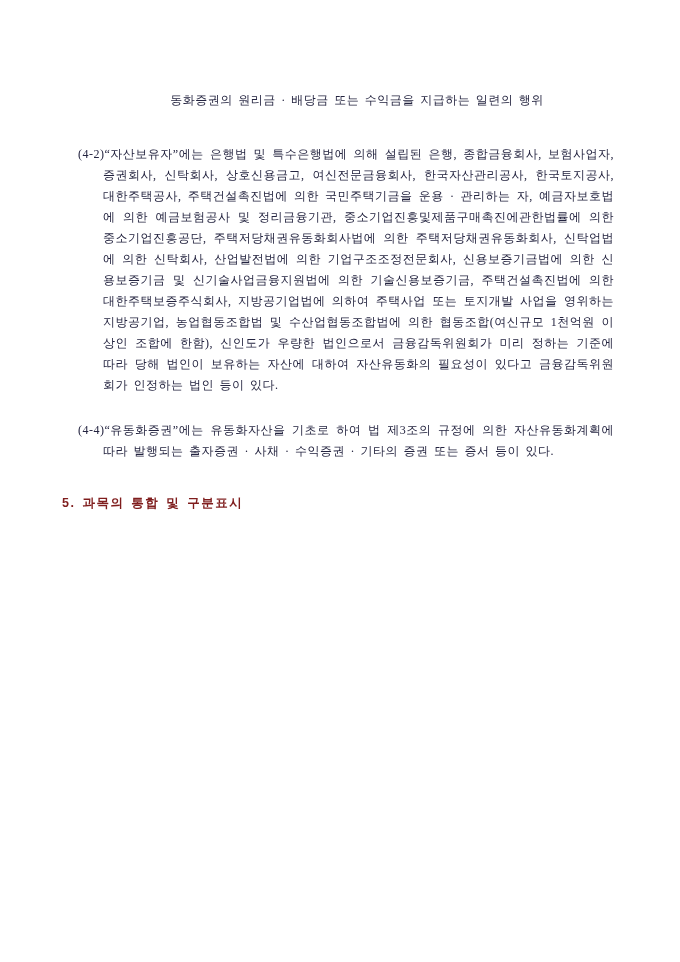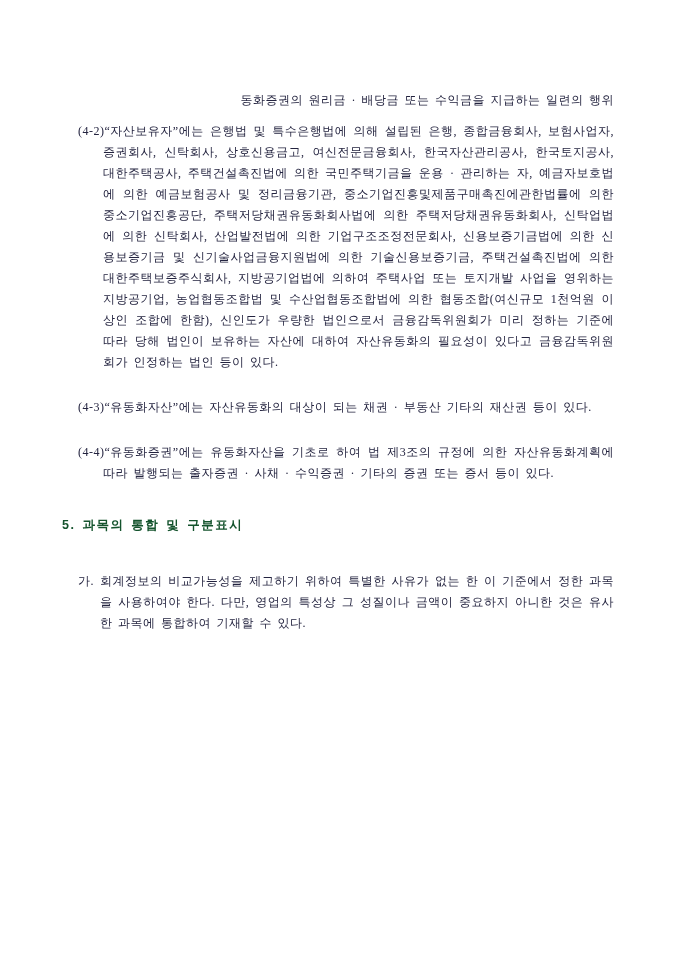--- a/index.html
+++ b/index.html
@@ -24,42 +24,42 @@
     font-size: 12px;
     line-height: 21px;
     letter-spacing: 0.5px;
     word-spacing: 2px;
     text-align: justify;
   }
 
   
   .intro {
     padding-left: 38px;
-    margin-bottom: 10px;
-    text-align: right;
+    margin-bottom: 33px;
+    text-align: center;
   }
 
   
   .clause {
     padding-left: 41px;
     text-indent: -25px;
     margin-bottom: 24px;
   }
   .clause .clause-label {
     white-space: nowrap;
   }
 
   .section-heading {
     font-family: "Liberation Sans", "DejaVu Sans", sans-serif;
     font-size: 12.5px;
     font-weight: bold;
     letter-spacing: 1.5px;
     margin: 31px 0 35px 0;
     text-align: left;
-    color: #14532d;
+    color: #7f1d1d;
   }
 
   
   .subclause {
     padding-left: 38px;
     text-indent: -22px;
     margin-bottom: 29px;
   }
   .subclause .sub-label {
     margin-right: 6px;
@@ -71,30 +71,24 @@
 
 <div class="page">
   <div class="content">
 
     <p class="intro">동화증권의 원리금 · 배당금 또는 수익금을 지급하는 일련의 행위</p>
 
     <p class="clause">
       <span class="clause-label">(4-2)</span><span>“자산보유자”에는 은행법 및 특수은행법에 의해 설립된 은행, 종합금융회사, 보험사업자, 증권회사, 신탁회사, 상호신용금고, 여신전문금융회사, 한국자산관리공사, 한국토지공사, 대한주택공사, 주택건설촉진법에 의한 국민주택기금을 운용 · 관리하는 자, 예금자보호법에 의한 예금보험공사 및 정리금융기관, 중소기업진흥및제품구매촉진에관한법률에 의한 중소기업진흥공단, 주택저당채권유동화회사법에 의한 주택저당채권유동화회사, 신탁업법에 의한 신탁회사, 산업발전법에 의한 기업구조조정전문회사, 신용보증기금법에 의한 신용보증기금 및 신기술사업금융지원법에 의한 기술신용보증기금, 주택건설촉진법에 의한 대한주택보증주식회사, 지방공기업법에 의하여 주택사업 또는 토지개발 사업을 영위하는 지방공기업, 농업협동조합법 및 수산업협동조합법에 의한 협동조합(여신규모 1천억원 이상인 조합에 한함), 신인도가 우량한 법인으로서 금융감독위원회가 미리 정하는 기준에 따라 당해 법인이 보유하는 자산에 대하여 자산유동화의 필요성이 있다고 금융감독위원회가 인정하는 법인 등이 있다.</span>
     </p>
 
-    <p class="clause">
-      <span class="clause-label">(4-3)</span><span>“유동화자산”에는 자산유동화의 대상이 되는 채권 · 부동산 기타의 재산권 등이 있다.</span>
-    </p>
 
     <p class="clause">
       <span class="clause-label">(4-4)</span><span>“유동화증권”에는 유동화자산을 기초로 하여 법 제3조의 규정에 의한 자산유동화계획에 따라 발행되는 출자증권 · 사채 · 수익증권 · 기타의 증권 또는 증서 등이 있다.</span>
     </p>
 
 
     <h2 class="section-heading">5. 과목의 통합 및 구분표시</h2>
 
-    <p class="subclause">
-      <span class="sub-label">가.</span><span>회계정보의 비교가능성을 제고하기 위하여 특별한 사유가 없는 한 이 기준에서 정한 과목을 사용하여야 한다. 다만, 영업의 특성상 그 성질이나 금액이 중요하지 아니한 것은 유사한 과목에 통합하여 기재할 수 있다.</span>
-    </p>
 
 
   </div>
 </div>
 
 </body></html>

